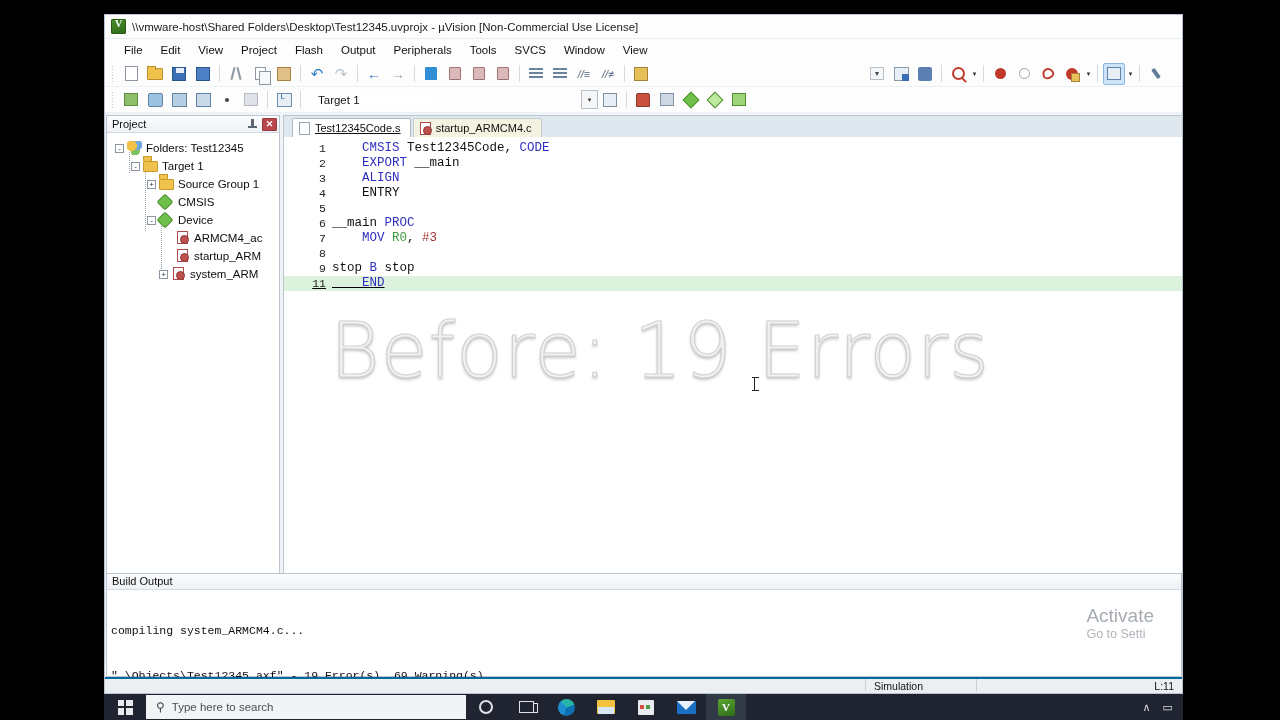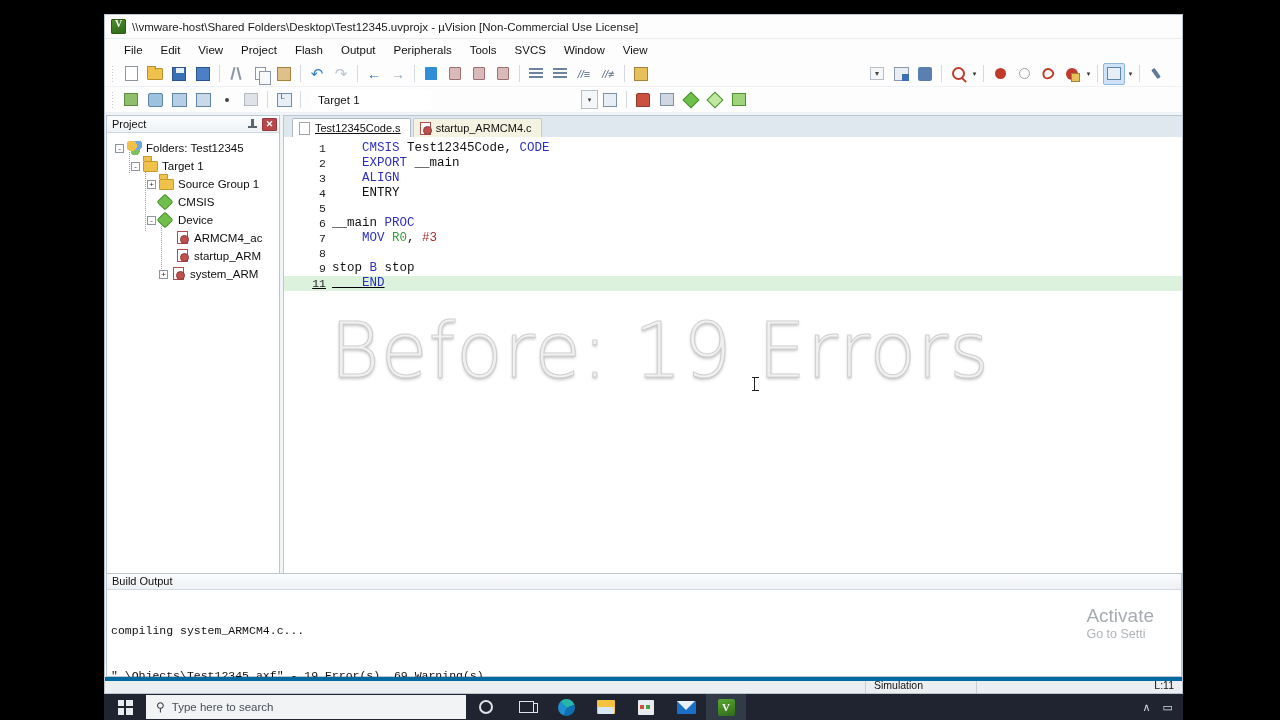--- a/index.html
+++ b/index.html
@@ -258,22 +258,22 @@
   .build-body {
     flex: 1; padding: 3px 0 0 4px;
     font-family: "Liberation Mono", "DejaVu Sans Mono", monospace;
     font-size: 11.5px; line-height: 15px; color: #101010; white-space: pre;
   }
   .bs-btn { width: 14px; font-size: 8px; color: #7a828a; text-align: center; }
 
   
   .statusbar {
     position: absolute; left: 0; right: 0; bottom: 0; height: 16px;
-    background: #eceff2; border-top: 4px solid #0369a1;
-    display: flex; align-items: flex-end; font-size: 10.5px; color: #111;
+    background: #eceff2; border-top: 2px solid #0369a1;
+    display: flex; align-items: flex-start; font-size: 10.5px; color: #111;
   }
   .sb-cell { padding: 0 8px; height: 15px; line-height: 15px; }
   .sb-div { width: 1px; height: 12px; background: #c8cfd6; }
   .sb-spacer { flex: 1; }
 
   
   .activate {
     position: absolute; right: 28px; bottom: 52px;
     text-align: left; color: #a9aeb4; pointer-events: none;
   }

